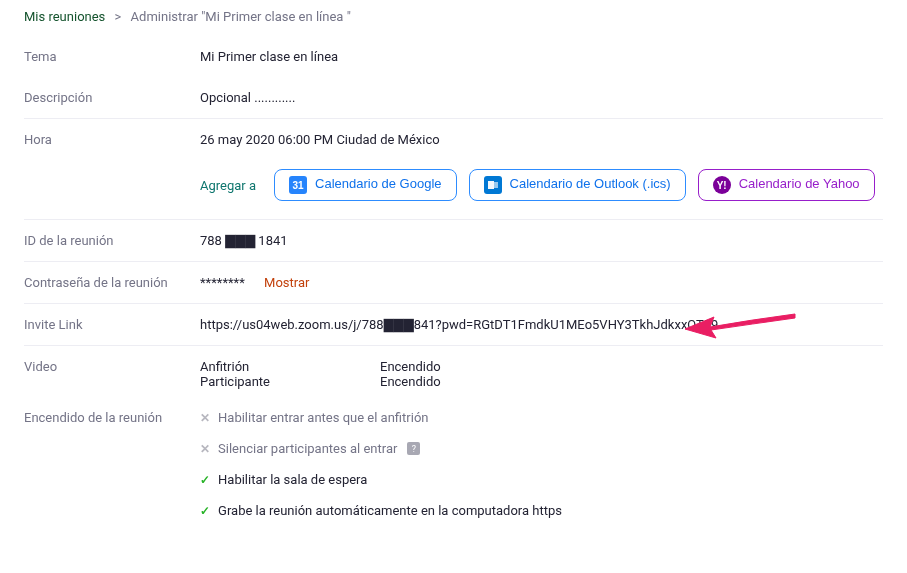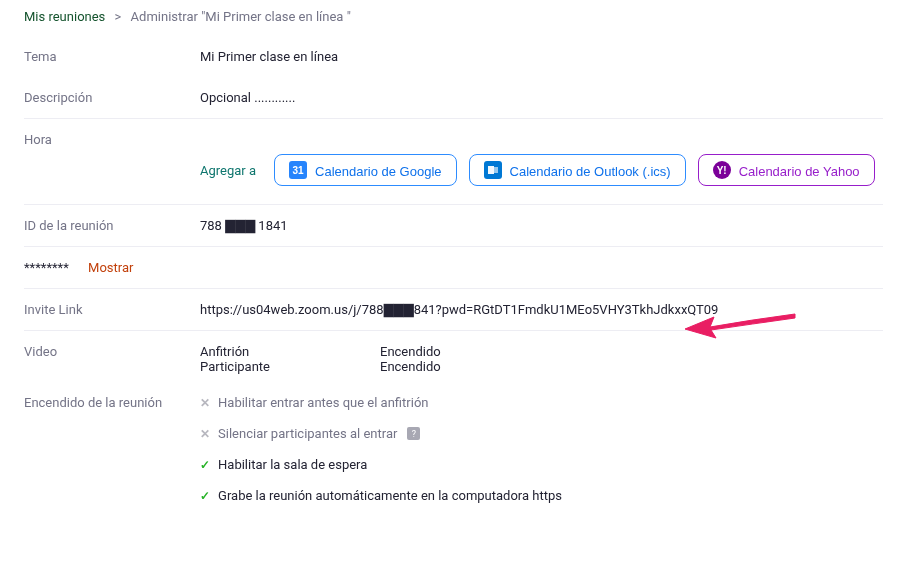--- a/index.html
+++ b/index.html
@@ -43,21 +43,21 @@
   gap: 12px;
   margin-top: 22px;
 }
 .cal-label {
   color: #0f766e;
   font-size: 13px;
   margin-right: 6px;
 }
 .cal-btn {
   display: inline-flex;
-  align-items: flex-end;
+  align-items: flex-start;
   gap: 8px;
   border: 1px solid #2D8CFF;
   border-radius: 8px;
   padding: 6px 14px;
   font-size: 13px;
   color: #0e71eb;
   background: #fff;
   cursor: pointer;
 }
 .cal-btn.yahoo { border-color: #971eca; color: #971eca; }
@@ -126,20 +126,21 @@
     </div>
 
     <div class="row">
       <div class="label">Descripción</div>
       <div class="value">Opcional ............</div>
     </div>
 
     <div class="row multiline">
       <div class="label">Hora</div>
       <div class="value">
+        <div>26 may 2020 06:00 PM Ciudad de México</div>
         <div class="cal-buttons">
           <span class="cal-label">Agregar a</span>
           <button class="cal-btn">
             <span class="cal-icon gcal">31</span>
             <span>Calendario de Google</span>
           </button>
           <button class="cal-btn">
             <span class="cal-icon ocal">
               <svg width="10" height="10" viewBox="0 0 10 10">
                   <rect x="0" y="1" width="6" height="8" fill="#fff" opacity="0.95"></rect>
@@ -155,20 +156,21 @@
         </div>
       </div>
     </div>
 
     <div class="row">
       <div class="label">ID de la reunión</div>
       <div class="value">788 ▇▇▇ 1841</div>
     </div>
 
     <div class="row">
+      <div class="label">Contraseña de la reunión</div>
       <div class="value">
         <span>********</span>
         <a class="show-link">Mostrar</a>
       </div>
     </div>
 
     <div class="row">
       <div class="label">Invite Link</div>
       <div class="value">https://us04web.zoom.us/j/788▇▇▇841?pwd=RGtDT1FmdkU1MEo5VHY3TkhJdkxxQT09</div>
     </div>

